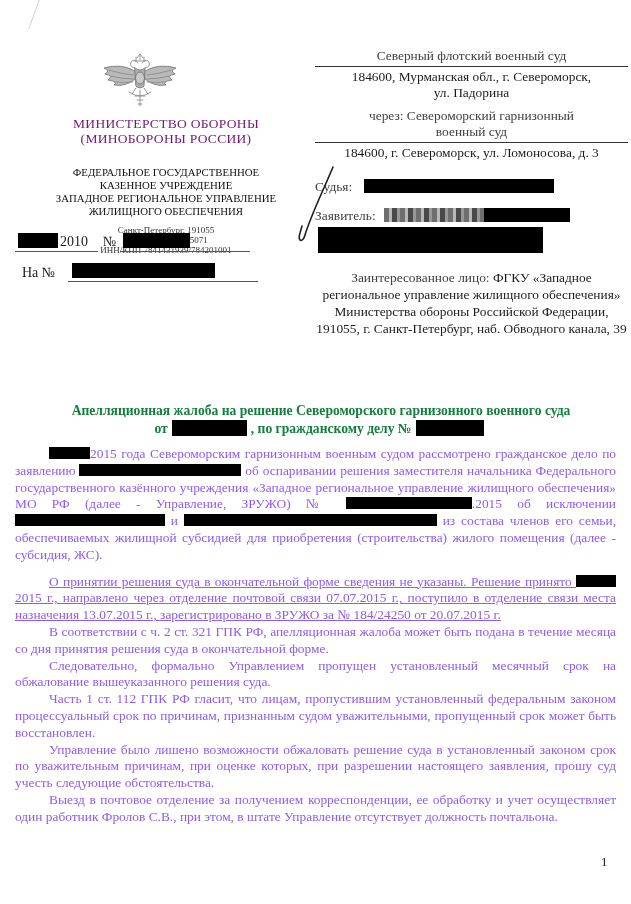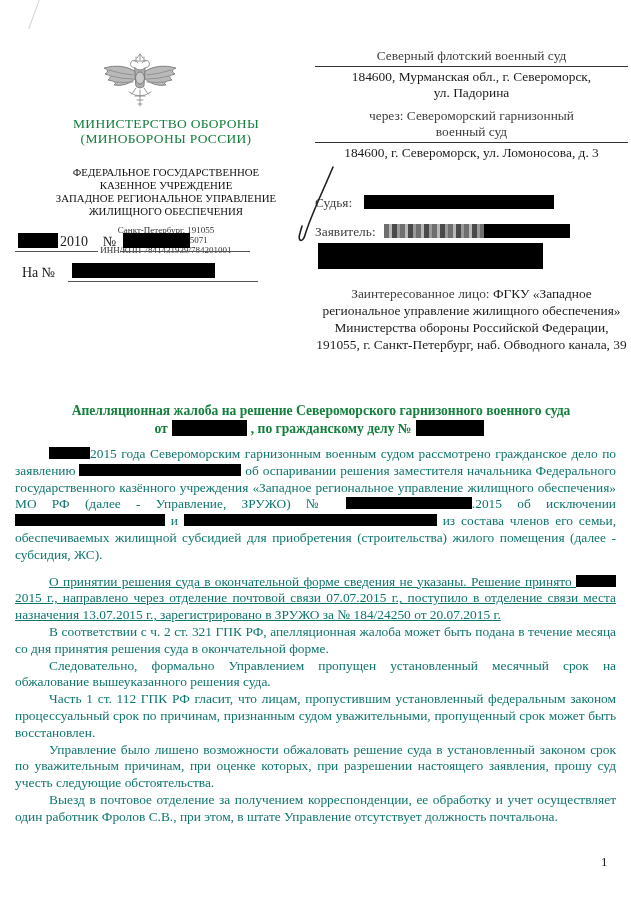--- a/index.html
+++ b/index.html
@@ -8,57 +8,57 @@
     position:relative; width:631px; height:904px; background:#ffffff;
     font-family:"Liberation Serif", serif; color:#1c1c1c; overflow:hidden;
   }
   
   .scan-artifact { position:absolute; left:34px; top:-4px; width:1px; height:34px;
     background:#c2c2c2; transform:rotate(20deg); opacity:.7; }
 
   
   .emblem { position:absolute; left:101px; top:52px; }
   .letterhead { position:absolute; left:28px; top:116px; width:276px; text-align:center; }
-  .lh-ministry { font-size:13.5px; line-height:15px; letter-spacing:.3px; color:#15803d; }
+  .lh-ministry { font-size:13.5px; line-height:15px; letter-spacing:.3px; color:#701a75; }
   .lh-org { font-weight:normal; font-size:10.8px; line-height:13px; margin-top:20px; color:#111; }
   .lh-small { font-size:9px; line-height:9.8px; margin-top:8px; color:#333; }
 
   
   .abs { position:absolute; }
   .redact-box { position:absolute; background:#000; }
   .u-line { position:absolute; height:1px; background:#555; }
   .date-text { font-size:14px; }
 
   
   .header-right { position:absolute; left:315px; top:48px; width:313px; font-size:13.4px; line-height:16px; }
   .hr-center { text-align:center; }
   .hr-bold { font-weight:normal; color:#404040; }
   .rule { height:1px; background:#333; margin-top:2px; }
   .addr-block { margin-top:2px; }
   .via-block { margin-top:7px; }
-  .judge-row { margin-top:34px; }
+  .judge-row { margin-top:18px; }
   .applicant-row { margin-top:13px; }
   .inline-redact { display:inline-block; background:#000; height:14px; vertical-align:-2px; }
   .inline-redact.faded {
     background:repeating-linear-gradient(90deg,#6f6f6f 0 5px,#b8b8b8 5px 8px,#4a4a4a 8px 13px,#999 13px 16px);
   }
   .big-block { width:225px; height:26px; background:#000; margin-top:3px; margin-left:3px; }
   .interested { margin-top:16px; line-height:17px; text-align:center; }
 
   
   .checkmark { position:absolute; left:293px; top:163px; }
 
   
   .doc-title { position:absolute; left:18px; top:402px; width:606px; text-align:center;
     font-weight:bold; font-size:13.6px; line-height:17.5px; color:#15803d; }
   .doc-title .inline-redact { height:16px; vertical-align:-3px; margin:0 4px; }
 
   
   .body-text { position:absolute; left:15px; top:446px; width:601px;
-    font-size:13.4px; line-height:16.8px; text-align:justify; color:#0f766e; }
+    font-size:13.4px; line-height:16.8px; text-align:justify; color:#8b5cf6; }
   .para { text-indent:34px; margin:0; }
   .para.gap { margin-top:10px;text-decoration:underline; }
   .para .redact { display:inline-block; background:#000; height:12px; vertical-align:-1px; }
 
   .page-num { position:absolute; left:601px; top:854px; font-size:13px; color:#222; }
 </style>
 </head>
 <body>
 
 <div class="page">

